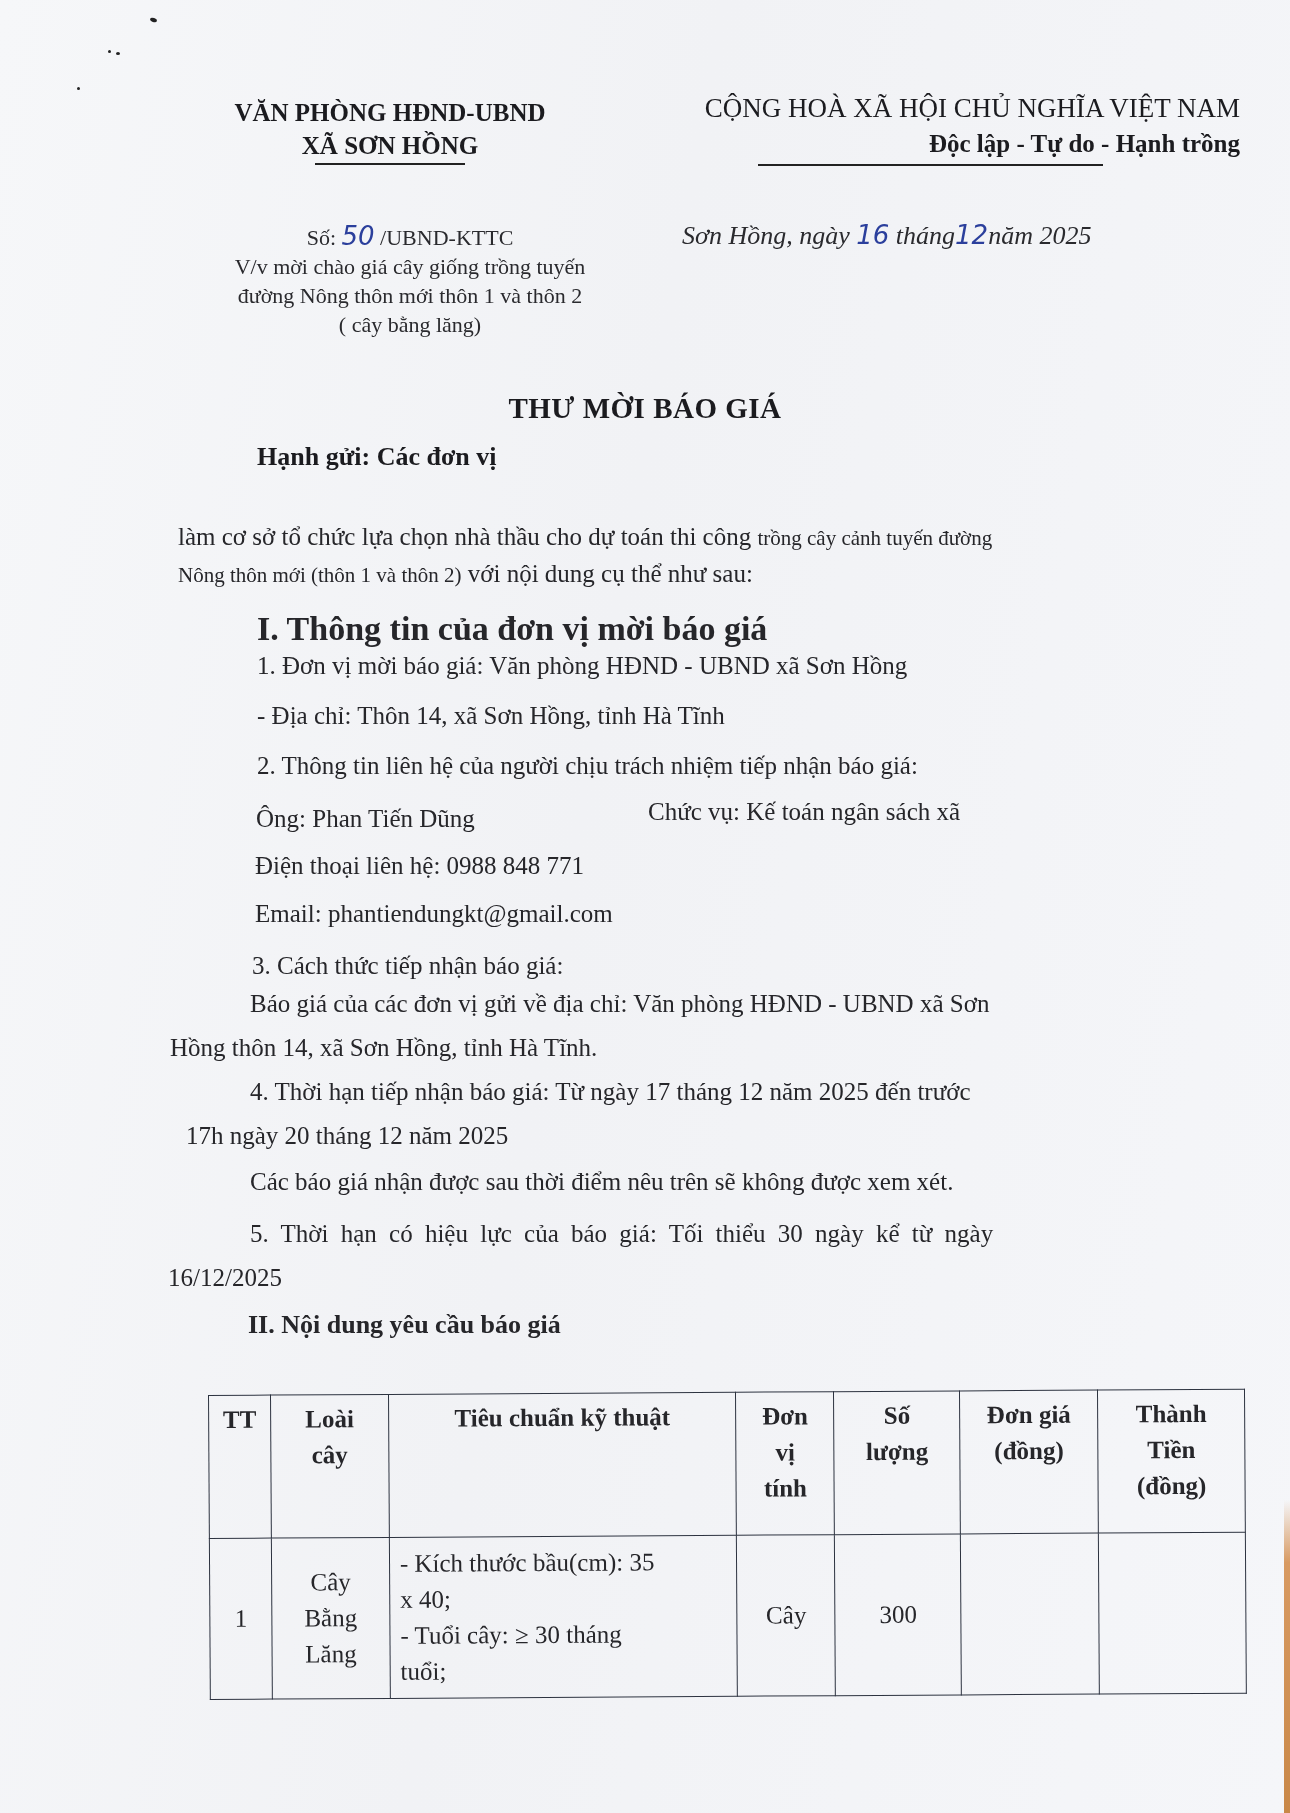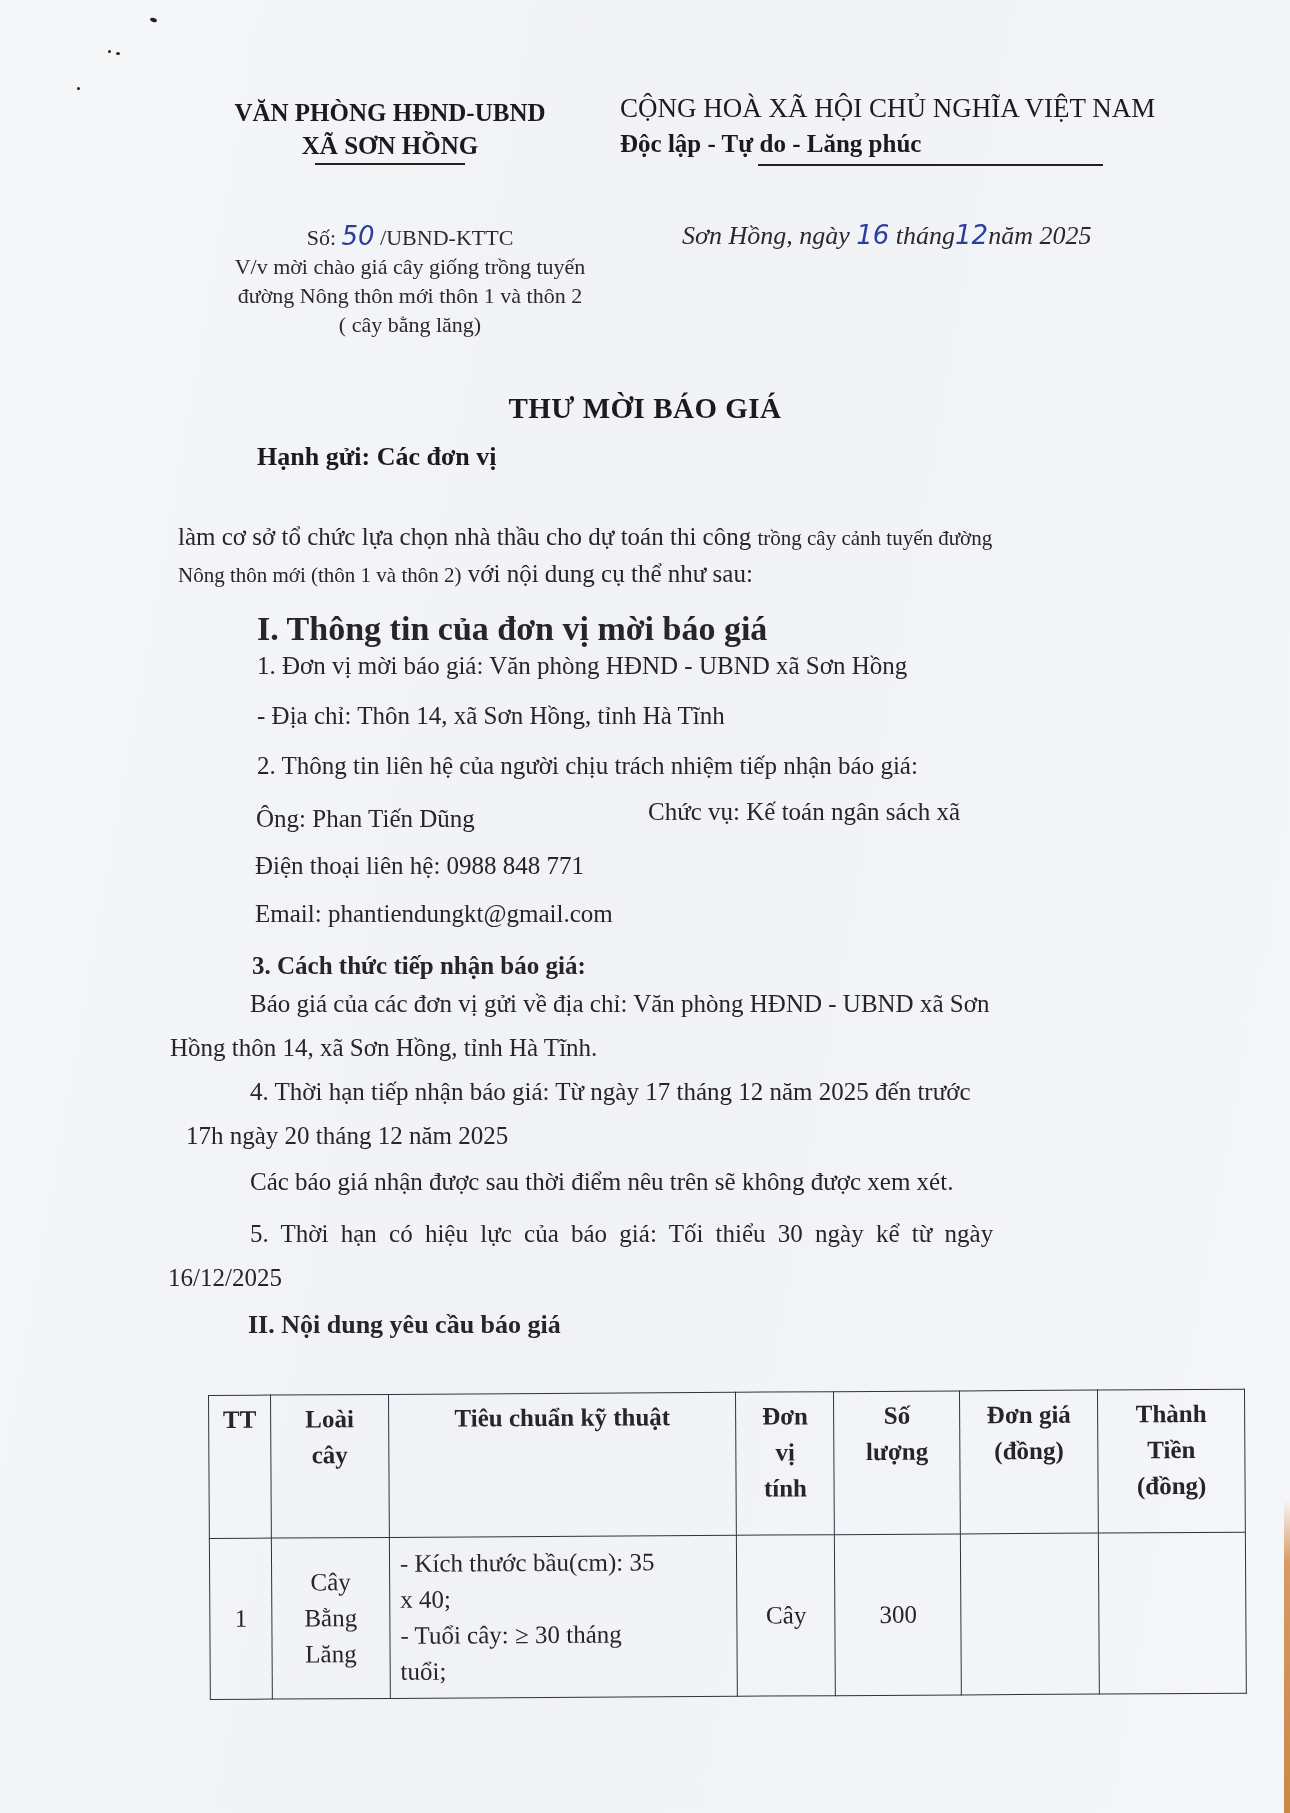--- a/index.html
+++ b/index.html
@@ -16,21 +16,21 @@
   }
   .edge-strip {
     position: absolute; right: 0; top: 1500px; width: 6px; height: 313px;
     background: linear-gradient(180deg, rgba(214,150,90,0) 0%, #d89a62 20%, #c98848 100%);
   }
   .speck { position: absolute; background: #222; border-radius: 50%; }
   .abs { position: absolute; white-space: nowrap; }
 
   .hdr-left { left: 190px; top: 96px; width: 400px; text-align: center; font-weight: bold; font-size: 25px; line-height: 33px; }
   .hdr-left .ul { display:block; width: 150px; height: 2px; background: #222; margin: 1px auto 0; }
-  .hdr-right { left: 620px; top: 90px; width: 620px; text-align: left; font-size: 27px; line-height: 36px; }
+  .hdr-right { left: 620px; top: 90px; width: 620px; text-align: right; font-size: 27px; line-height: 36px; }
   .hdr-right .motto { font-weight: bold; font-size: 25px; }
   .hdr-right .ul { display:block; width: 345px; height: 2px; background: #222; margin: 2px auto 0; }
 
   .so { left: 180px; top: 222px; width: 460px; text-align: center; font-size: 22px; line-height: 29px; color: #2a2a2e; }
   .hand { font-family: "DejaVu Sans", sans-serif; font-style: italic; color: #2b3f9c; font-size: 26px; }
   .date { left: 682px; top: 220px; font-size: 26px; font-style: italic; color: #2a2a2e; }
 
   .title { left: 0; width: 1290px; top: 392px; text-align: center; font-weight: bold; font-size: 29px; letter-spacing: .5px; }
   .kg { left: 257px; top: 442px; font-weight: bold; font-size: 26px; }
 
@@ -59,21 +59,21 @@
   <div class="edge-strip"></div>
 
   <div class="abs hdr-left">
     <div>VĂN PHÒNG HĐND-UBND</div>
     <div>XÃ SƠN HỒNG</div>
     <span class="ul"></span>
   </div>
 
   <div class="abs hdr-right">
     <div>CỘNG HOÀ XÃ HỘI CHỦ NGHĨA VIỆT NAM</div>
-    <div class="motto">Độc lập - Tự do - Lăng phúc</div>
+    <div class="motto">Độc lập - Tự do - Hạnh trồng</div>
     <span class="ul"></span>
   </div>
 
   <div class="abs so">
     <div>
       <span>Số: </span><span class="hand">50</span><span> /UBND-KTTC</span>
     </div>
     <div>V/v mời chào giá cây giống trồng tuyến</div>
     <div>đường Nông thôn mới thôn 1 và thôn 2</div>
     <div>( cây bằng lăng)</div>
@@ -95,21 +95,21 @@
 
   <div class="abs p bold" style="left:257px;top:610px;font-size:34px;">I. Thông tin của đơn vị mời báo giá</div>
   <div class="abs p" style="left:257px;top:652px;">1. Đơn vị mời báo giá: Văn phòng HĐND - UBND xã Sơn Hồng</div>
   <div class="abs p" style="left:257px;top:702px;">- Địa chỉ: Thôn 14, xã Sơn Hồng, tỉnh Hà Tĩnh</div>
   <div class="abs p" style="left:257px;top:752px;">2. Thông tin liên hệ của người chịu trách nhiệm tiếp nhận báo giá:</div>
   <div class="abs p" style="left:256px;top:805px;">Ông: Phan Tiến Dũng</div>
   <div class="abs p" style="left:648px;top:798px;">Chức vụ: Kế toán ngân sách xã</div>
   <div class="abs p" style="left:255px;top:852px;">Điện thoại liên hệ: 0988 848 771</div>
   <div class="abs p" style="left:255px;top:900px;">Email: phantiendungkt@gmail.com</div>
 
-  <div class="abs p" style="left:252px;top:952px;font-weight:bold;">3. Cách thức tiếp nhận báo giá:</div>
+  <div class="abs p" style="left:252px;top:952px;">3. Cách thức tiếp nhận báo giá:</div>
   <div class="abs p" style="left:250px;top:990px;">Báo giá của các đơn vị gửi về địa chỉ: Văn phòng HĐND - UBND xã Sơn</div>
   <div class="abs p" style="left:170px;top:1034px;">Hồng thôn 14, xã Sơn Hồng, tỉnh Hà Tĩnh.</div>
 
   <div class="abs p" style="left:250px;top:1078px;">4. Thời hạn tiếp nhận báo giá: Từ ngày 17  tháng 12 năm 2025 đến trước</div>
   <div class="abs p" style="left:186px;top:1122px;">17h ngày 20 tháng 12 năm 2025</div>
   <div class="abs p" style="left:250px;top:1168px;">Các báo giá nhận được sau thời điểm nêu trên sẽ không được xem xét.</div>
   <div class="abs p" style="left:250px;top:1220px;word-spacing:6px;">5. Thời hạn có hiệu lực của báo giá: Tối thiểu 30 ngày kể từ ngày</div>
   <div class="abs p" style="left:168px;top:1264px;">16/12/2025</div>
 
   <div class="abs p bold" style="left:248px;top:1310px;font-size:26px;">II. Nội dung yêu cầu báo giá</div>

